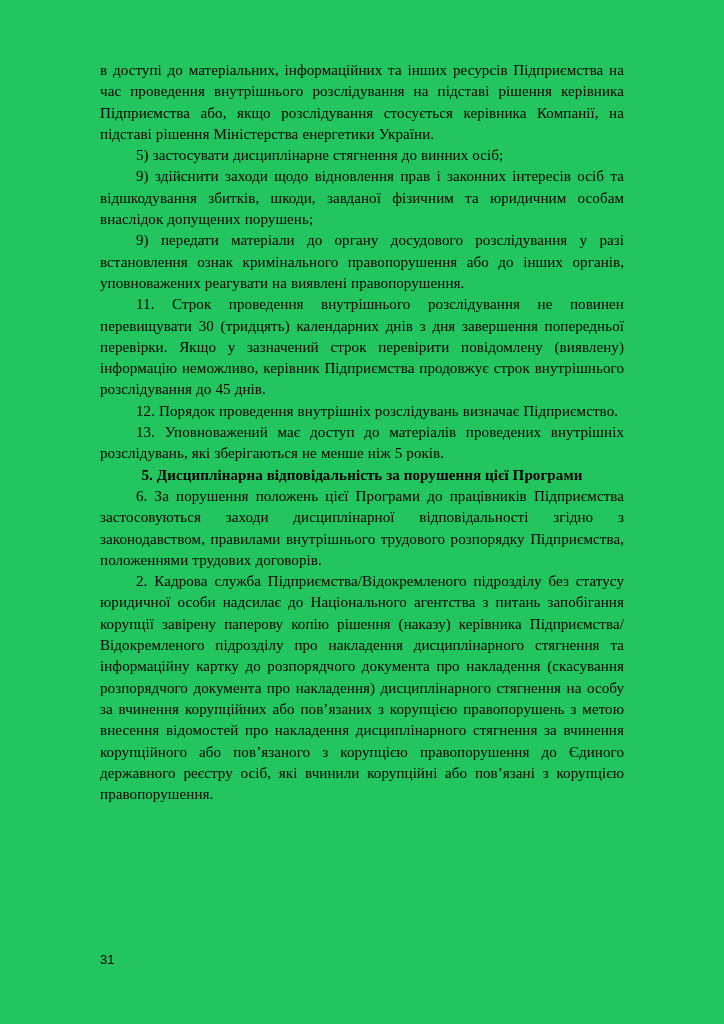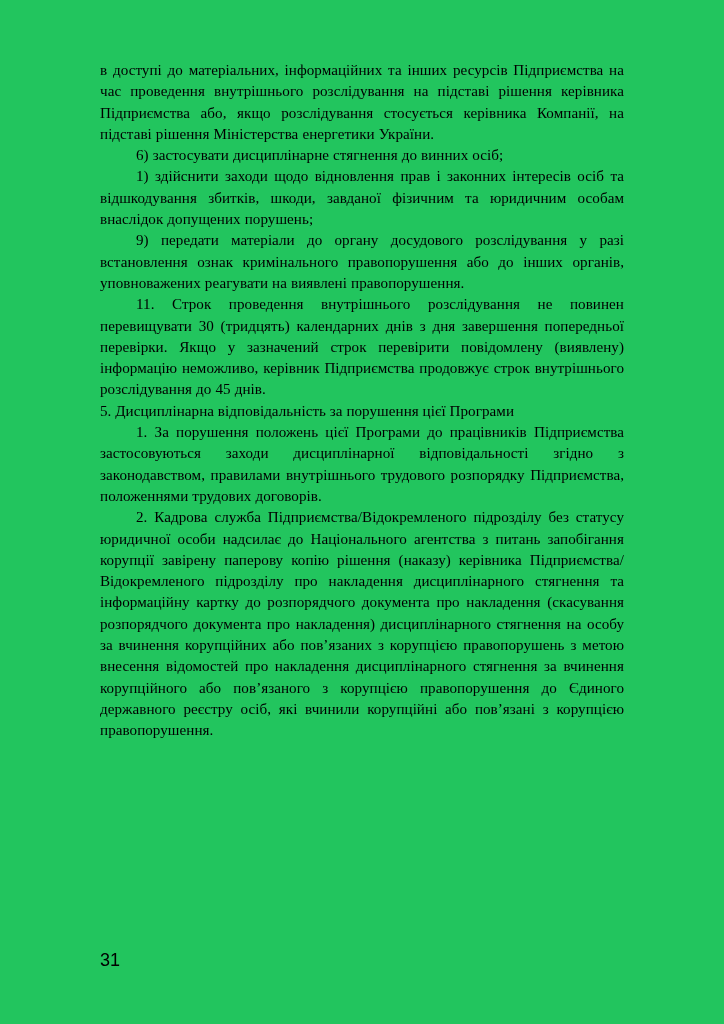--- a/index.html
+++ b/index.html
@@ -40,61 +40,63 @@
     letter-spacing: 0.05px;
     word-spacing: 0.2px;
   }
   p.indent {
     text-indent: 36px;
   }
   p.heading {
     margin: 0;
     font-size: 15.1px;
     line-height: 21.3px;
-    font-weight: normal;
-    text-align: left;
+    font-weight: bold;
+    text-align: center;
     text-indent: 0;
     letter-spacing: 0.05px;
   }
   .pagenum {
     position: absolute;
     left: 100px;
     top: 953px;
     font-family: "Liberation Sans", "DejaVu Sans", sans-serif;
-    font-size: 18px;
+    font-size: 13px;
     line-height: 14px;
     color: #000000;
     text-align: right;
   }
 </style>
 </head>
 <body>
 
 <div class="page">
 
   <div class="content">
 
     <p class="para">в доступі до матеріальних, інформаційних та інших ресурсів Підприємства на час проведення внутрішнього розслідування на підставі рішення керівника Підприємства або, якщо розслідування стосується керівника Компанії, на підставі рішення Міністерства енергетики України.</p>
 
 
 
-    <p class="para indent">6) застосувати дисциплінарне стягнення до винних осіб;</p>
+    <p class="para indent">5) застосувати дисциплінарне стягнення до винних осіб;</p>
 
 
-    <p class="para indent">1) здійснити заходи щодо відновлення прав і законних інтересів осіб та відшкодування збитків, шкоди, завданої фізичним та юридичним особам внаслідок допущених порушень;</p>
+    <p class="para indent">9) здійснити заходи щодо відновлення прав і законних інтересів осіб та відшкодування збитків, шкоди, завданої фізичним та юридичним особам внаслідок допущених порушень;</p>
 
     <p class="para indent">9) передати матеріали до органу досудового розслідування у разі встановлення ознак кримінального правопорушення або до інших органів, уповноважених реагувати на виявлені правопорушення.</p>
 
     <p class="para indent">11. Строк проведення внутрішнього розслідування не повинен перевищувати 30 (тридцять) календарних днів з дня завершення попередньої перевірки. Якщо у зазначений строк перевірити повідомлену (виявлену) інформацію неможливо, керівник Підприємства продовжує строк внутрішнього розслідування до 45 днів.</p>
 
+    <p class="para indent">12. Порядок проведення внутрішніх розслідувань визначає Підприємство.</p>
 
+    <p class="para indent">13. Уповноважений має доступ до матеріалів проведених внутрішніх розслідувань, які зберігаються не менше ніж 5 років.</p>
 
     <p class="heading">5. Дисциплінарна відповідальність за порушення цієї Програми</p>
 
-    <p class="para indent">1. За порушення положень цієї Програми до працівників Підприємства застосовуються заходи дисциплінарної відповідальності згідно з законодавством, правилами внутрішнього трудового розпорядку Підприємства, положеннями трудових договорів.</p>
+    <p class="para indent">6. За порушення положень цієї Програми до працівників Підприємства застосовуються заходи дисциплінарної відповідальності згідно з законодавством, правилами внутрішнього трудового розпорядку Підприємства, положеннями трудових договорів.</p>
 
     <p class="para indent">2. Кадрова служба Підприємства/Відокремленого підрозділу без статусу юридичної особи надсилає до Національного агентства з питань запобігання корупції завірену паперову копію рішення (наказу) керівника Підприємства/Відокремленого підрозділу про накладення дисциплінарного стягнення та інформаційну картку до розпорядчого документа про накладення (скасування розпорядчого документа про накладення) дисциплінарного стягнення на особу за вчинення корупційних або пов’язаних з корупцією правопорушень з метою внесення відомостей про накладення дисциплінарного стягнення за вчинення корупційного або пов’язаного з корупцією правопорушення до Єдиного державного реєстру осіб, які вчинили корупційні або пов’язані з корупцією правопорушення.</p>
 
 
   </div>
 
   <div class="pagenum">31</div>
 
 </div>
 

